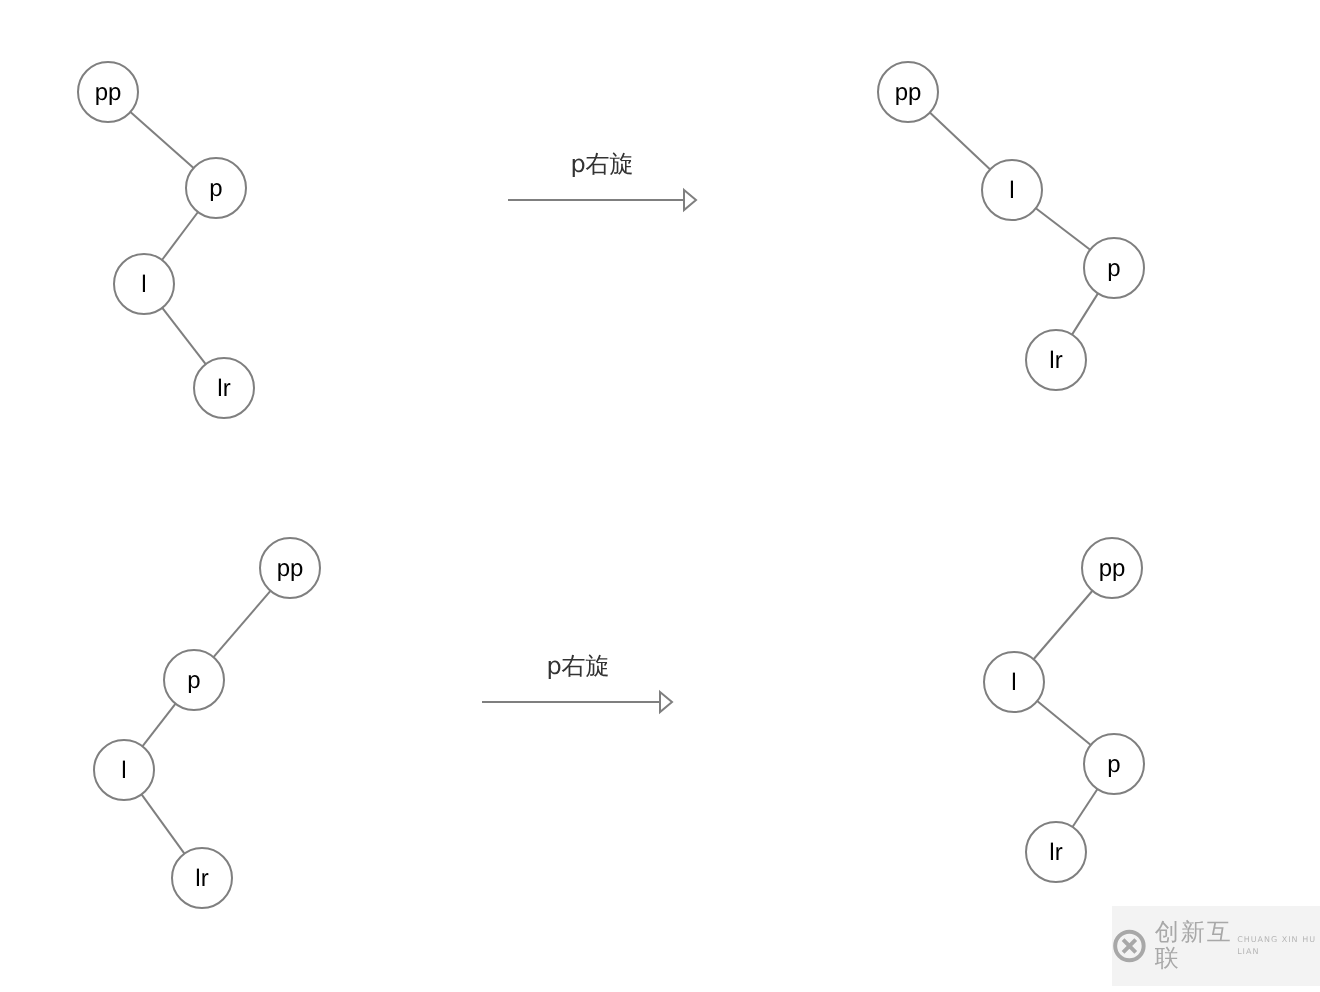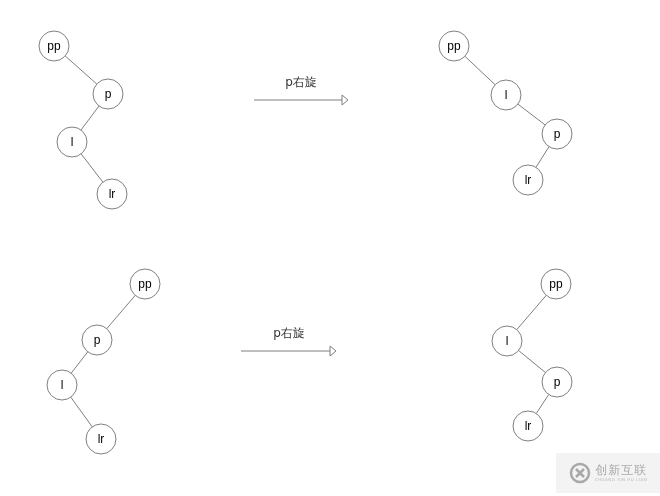--- a/index.html
+++ b/index.html
@@ -6,21 +6,21 @@
   body { width:660px; height:496px; position:relative; overflow:hidden; font-family:"Liberation Sans", "DejaVu Sans", sans-serif; }
   svg.diagram { position:absolute; left:0; top:0; }
   .edge { stroke:#7f7f7f; stroke-width:1; }
   .node-circle { fill:#ffffff; stroke:#7f7f7f; stroke-width:1; }
   .node-label { font-family:"Liberation Sans", "DejaVu Sans", sans-serif; font-size:12px; fill:#000; text-anchor:middle; dominant-baseline:central; }
   .arrow-line { stroke:#7f7f7f; stroke-width:1; }
   .arrow-head { fill:#ffffff; stroke:#7f7f7f; stroke-width:1; }
   .arrow-label { font-family:"DejaVu Sans", "Liberation Sans", sans-serif; font-size:12px; fill:#333; text-anchor:middle; }
   .watermark { position:absolute; left:556px; top:453px; width:104px; height:40px; background:#f2f2f2; display:flex; align-items:center; justify-content:center; gap:4px; opacity:0.85; }
   .wm-logo { width:22px; height:22px; }
-  .wm-text { display:flex; flex-direction:column; align-items:flex-end; }
+  .wm-text { display:flex; flex-direction:row; align-items:center; }
   .wm-cn { font-family:"DejaVu Sans", sans-serif; font-size:12px; color:#9a9a9a; letter-spacing:1px; line-height:13px; }
   .wm-en { font-family:"DejaVu Sans", sans-serif; font-size:4px; color:#aaa; letter-spacing:0.5px; line-height:6px; }
 </style>
 </head>
 <body>
 
 <svg class="diagram" width="660" height="496" viewBox="0 0 660 496" xmlns="http://www.w3.org/2000/svg">
   <g id="g-top-before">
       <line x1="65.2111397802549" y1="55.9654575824488" x2="96.7888602197451" y2="84.03454241755121" class="edge"></line>
       <line x1="99" y1="106" x2="81" y2="130" class="edge"></line>

